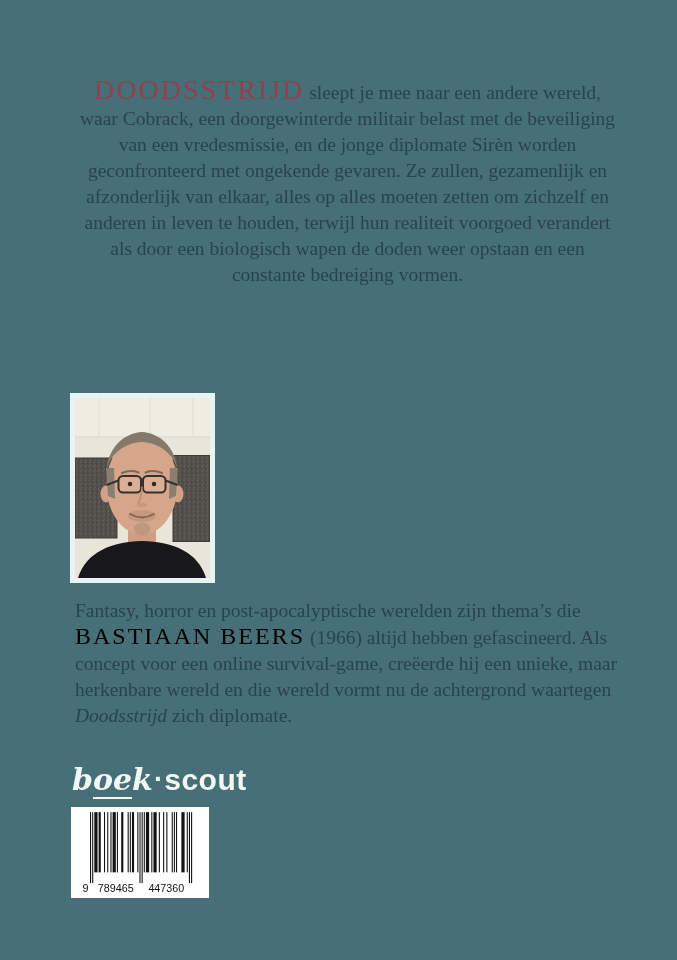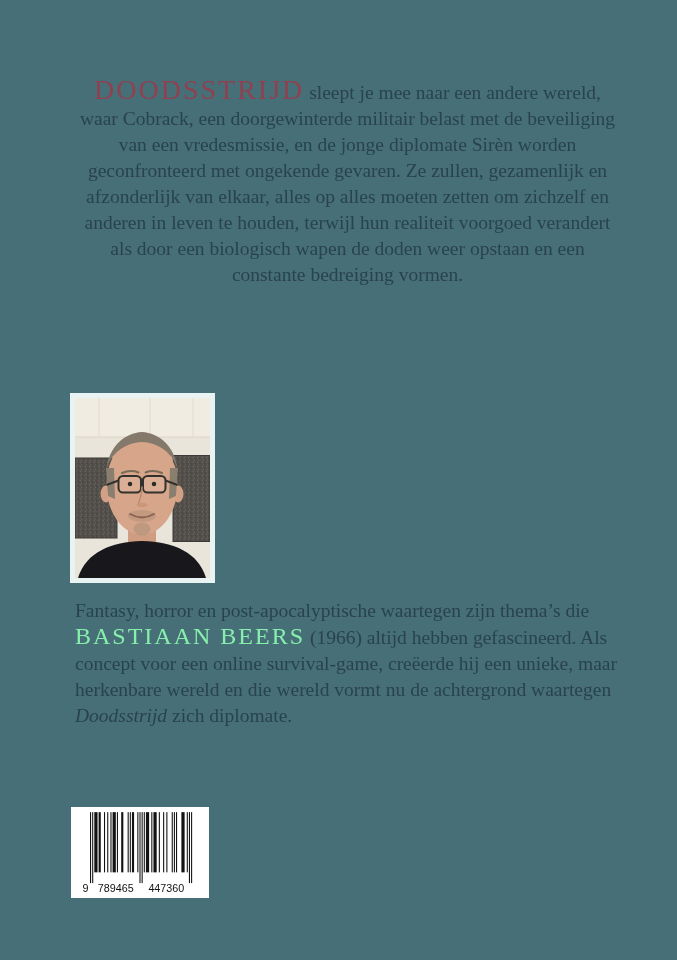--- a/index.html
+++ b/index.html
@@ -46,21 +46,21 @@
     position: absolute;
     left: 75px; top: 598px;
     width: 548px;
     margin: 0;
     color: #28434f;
     font-size: 19.5px;
     line-height: 26px;
     text-align: left;
   }
   .author-name {
-    color: #86efac;
+    color: #000000;
     font-size: 24px;
     letter-spacing: 2px;
     line-height: 1;
   }
   .italic { font-style: italic; }
 
   
   .publisher-logo {
     position: absolute;
     left: 72px; top: 762px;
@@ -159,28 +159,29 @@
         <path d="M134,178 C133,194 130,204 127,210" stroke="#bb8a6b" stroke-width="3" fill="none" stroke-linecap="round"></path>
         <ellipse cx="134" cy="214" rx="11" ry="4.5" fill="#c08a6c" opacity="0.55"></ellipse>
         <ellipse cx="134" cy="236" rx="28" ry="12" fill="#a68c74" opacity="0.45"></ellipse>
         <path d="M110,232 Q134,246 158,232" stroke="#8d5f50" stroke-width="3.5" fill="none" stroke-linecap="round"></path>
         <ellipse cx="134" cy="262" rx="17" ry="13" fill="#a68c74" opacity="0.5"></ellipse>
       </g>
     </svg>
   </div>
 
   <p class="bio">
-    <span>Fantasy, horror en post-apocalyptische waartegen zijn thema’s die</span>
+    <span>Fantasy, horror en post-apocalyptische werelden zijn thema’s die</span>
     <span class="author-name">BASTIAAN BEERS</span>
     <span>(1966)</span>
     <span>altijd hebben gefascineerd. Als concept voor een online survival-game, creëerde hij een unieke, maar herkenbare wereld en die wereld vormt nu de achtergrond waartegen</span>
     <span class="italic">Doodsstrijd</span>
     <span>zich diplomate.</span>
   </p>
 
+  <div class="publisher-logo"><span class="logo-boek"><span>b</span><span class="logo-oe">oe</span><span>k</span></span><span class="logo-sep">·</span><span class="logo-scout">scout</span></div>
 
   <div class="barcode-box">
     <svg class="barcode-svg" viewBox="0 0 113 80">
       <g id="bars" fill="#131313">
           <rect x="10" y="2" width="1" height="66"></rect>
           <rect x="12" y="2" width="1" height="66"></rect>
           <rect x="14" y="2" width="3" height="56"></rect>
           <rect x="18" y="2" width="2" height="56"></rect>
           <rect x="23" y="2" width="1" height="56"></rect>
           <rect x="26" y="2" width="1" height="56"></rect>

